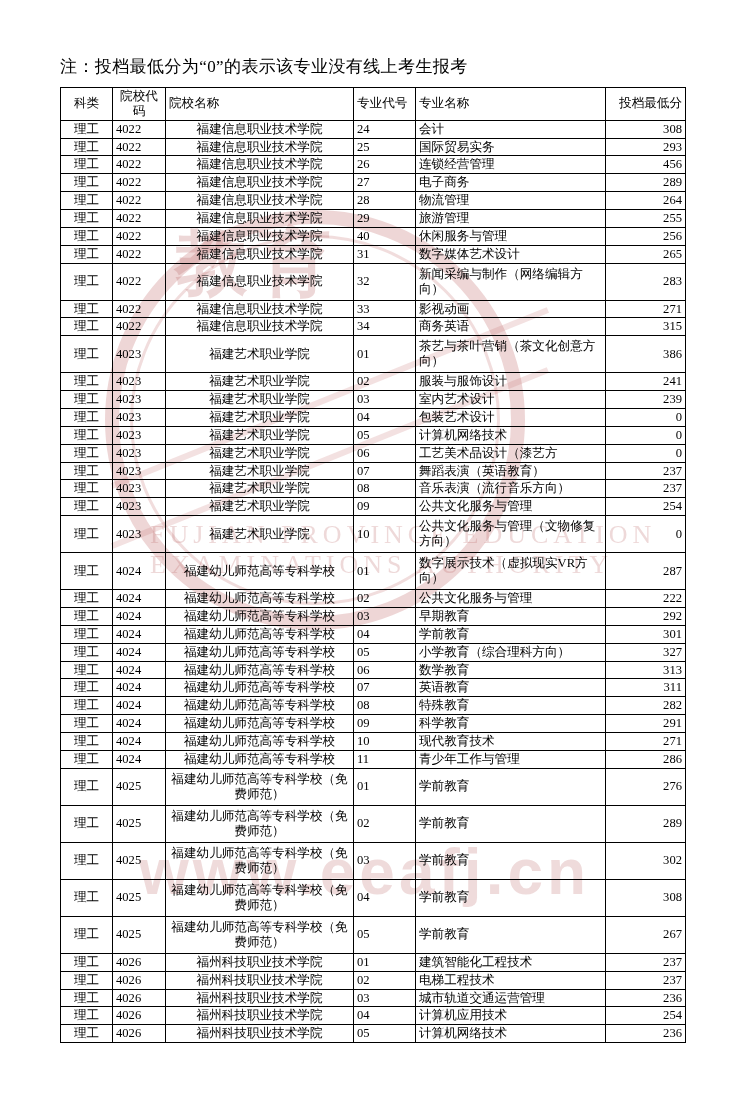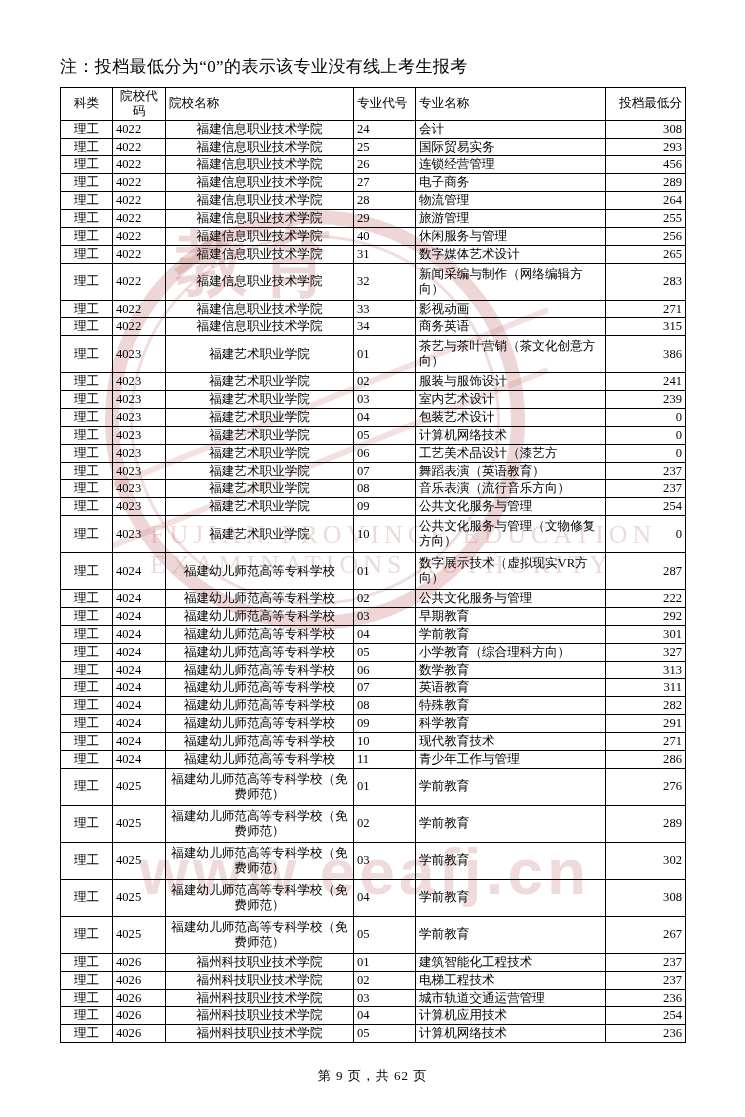--- a/index.html
+++ b/index.html
@@ -527,14 +527,13 @@
             <td class="c-code">4026</td>
             <td class="c-school">福州科技职业技术学院</td>
             <td class="c-major-code">05</td>
             <td class="c-major">计算机网络技术</td>
             <td class="c-score">236</td>
           </tr>
         </tbody>
     </table>
   </div>
 
-  <div class="footer">第 9 页，共 62 页</div>
 </div>
 
 </body></html>

